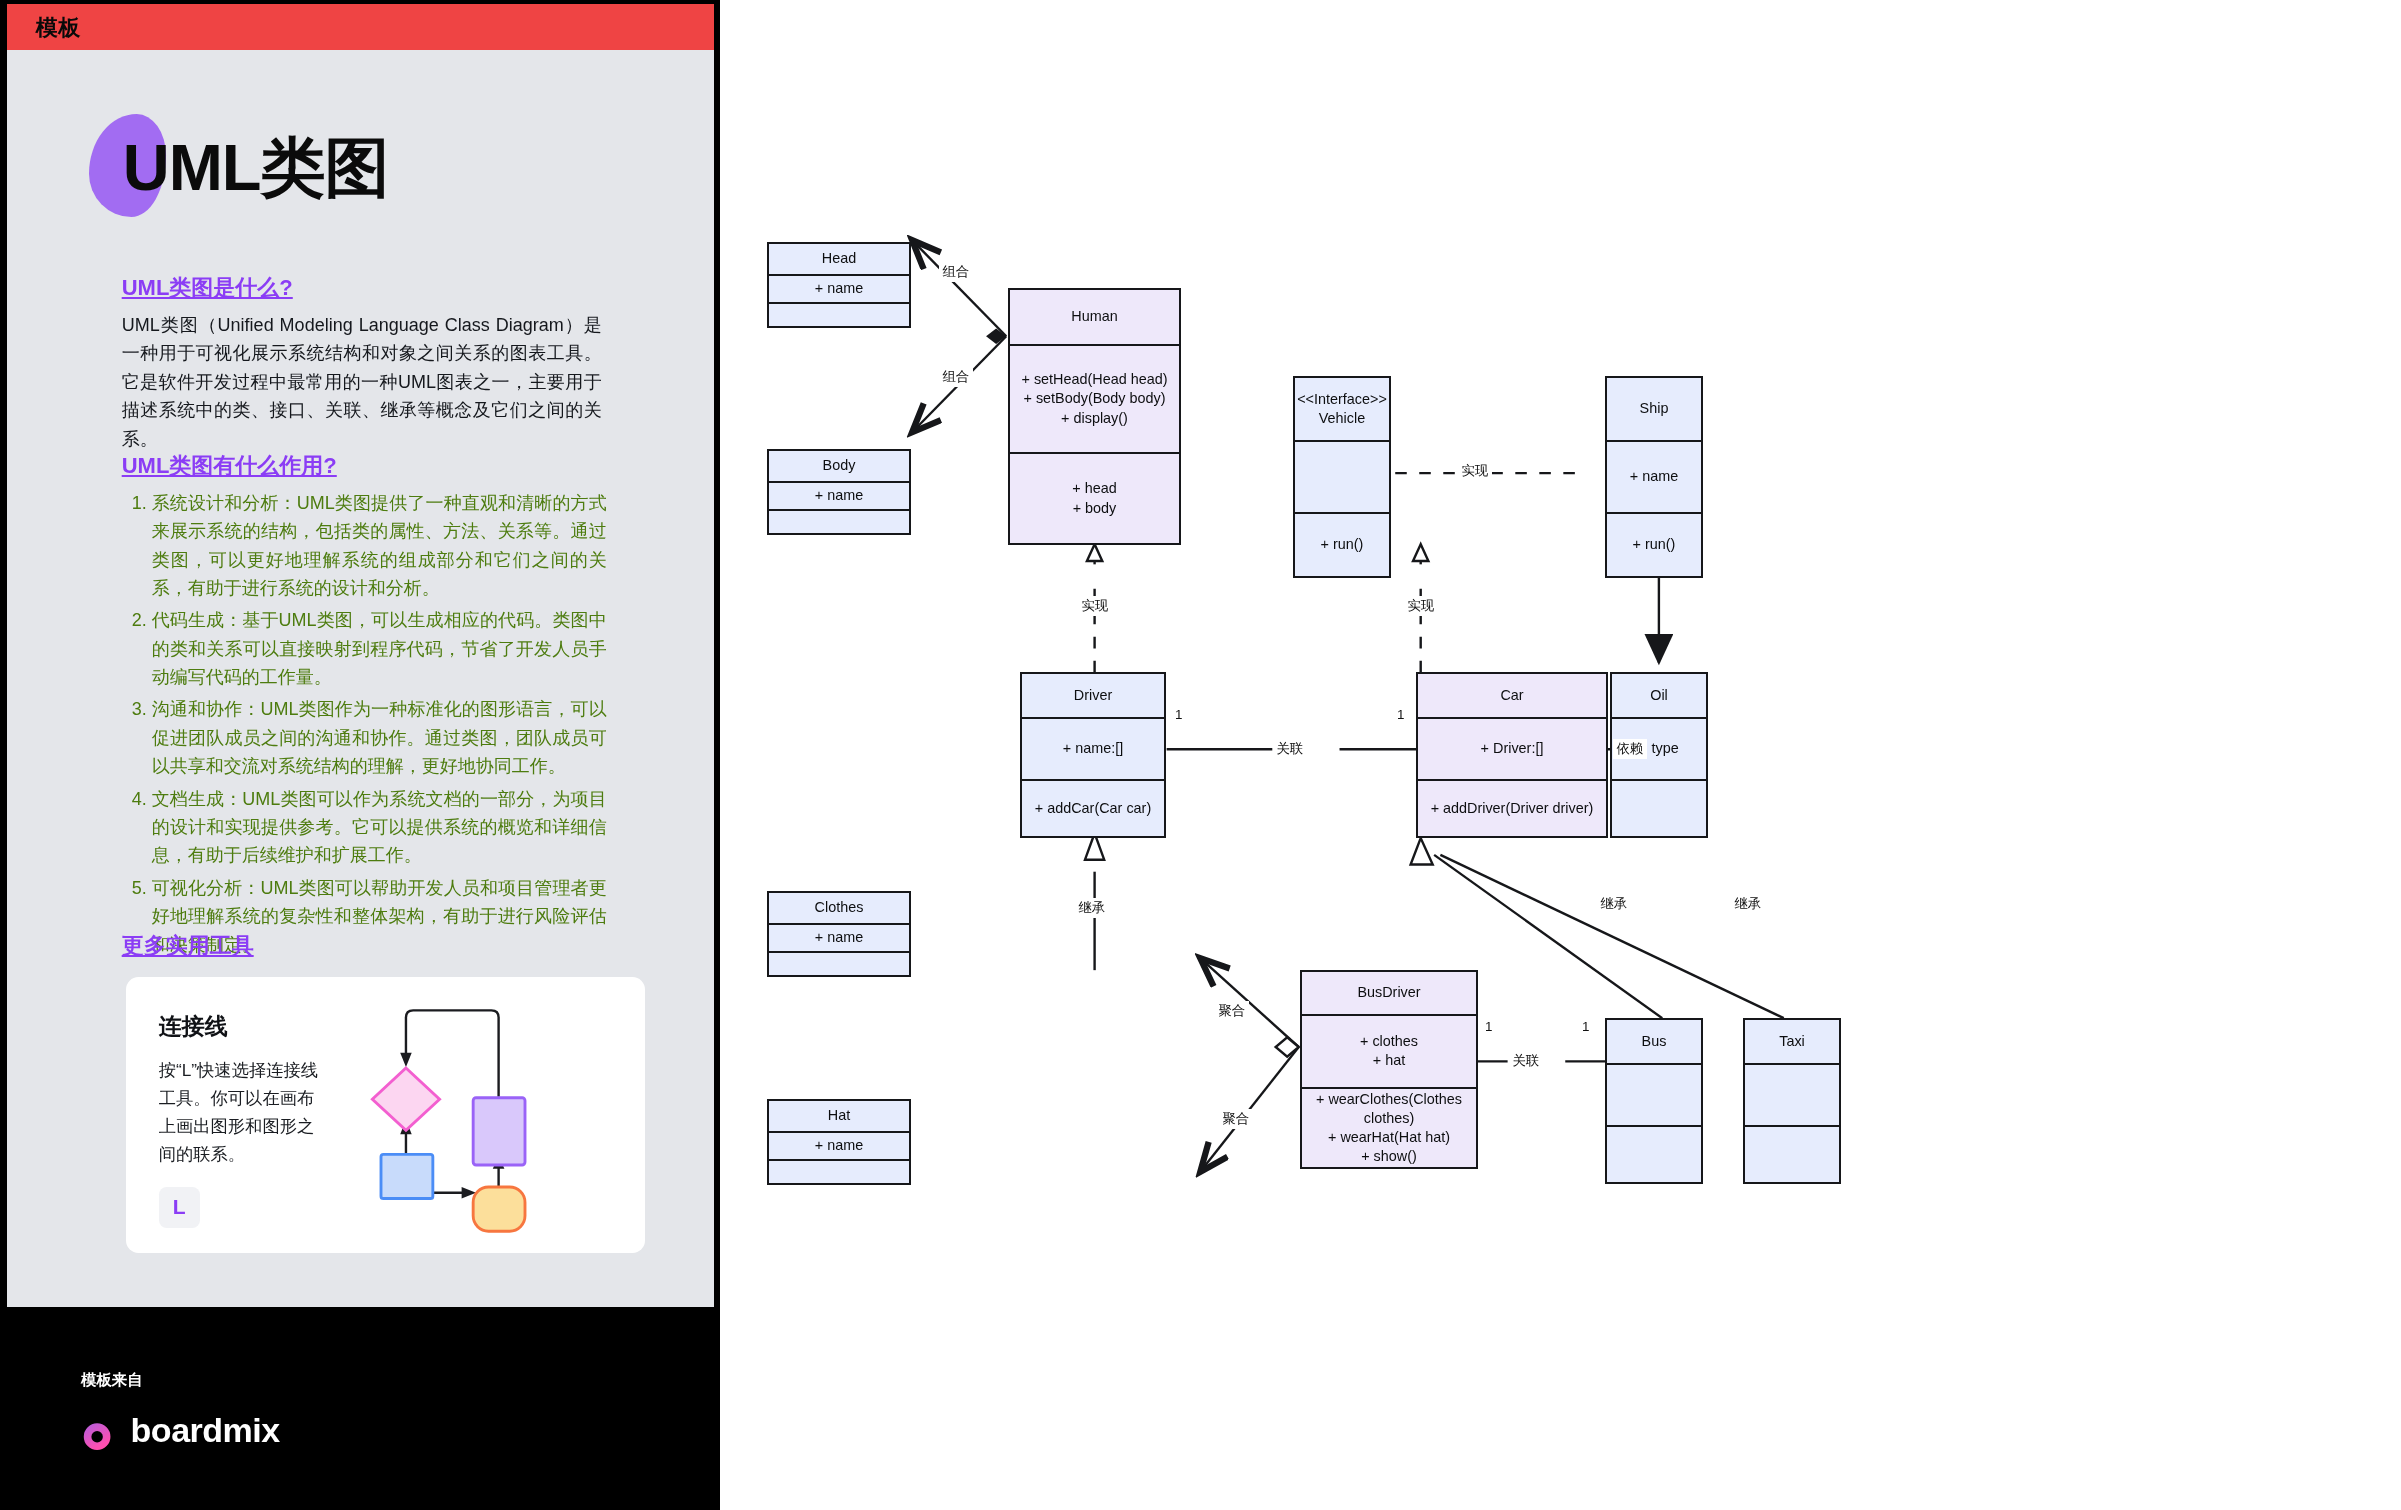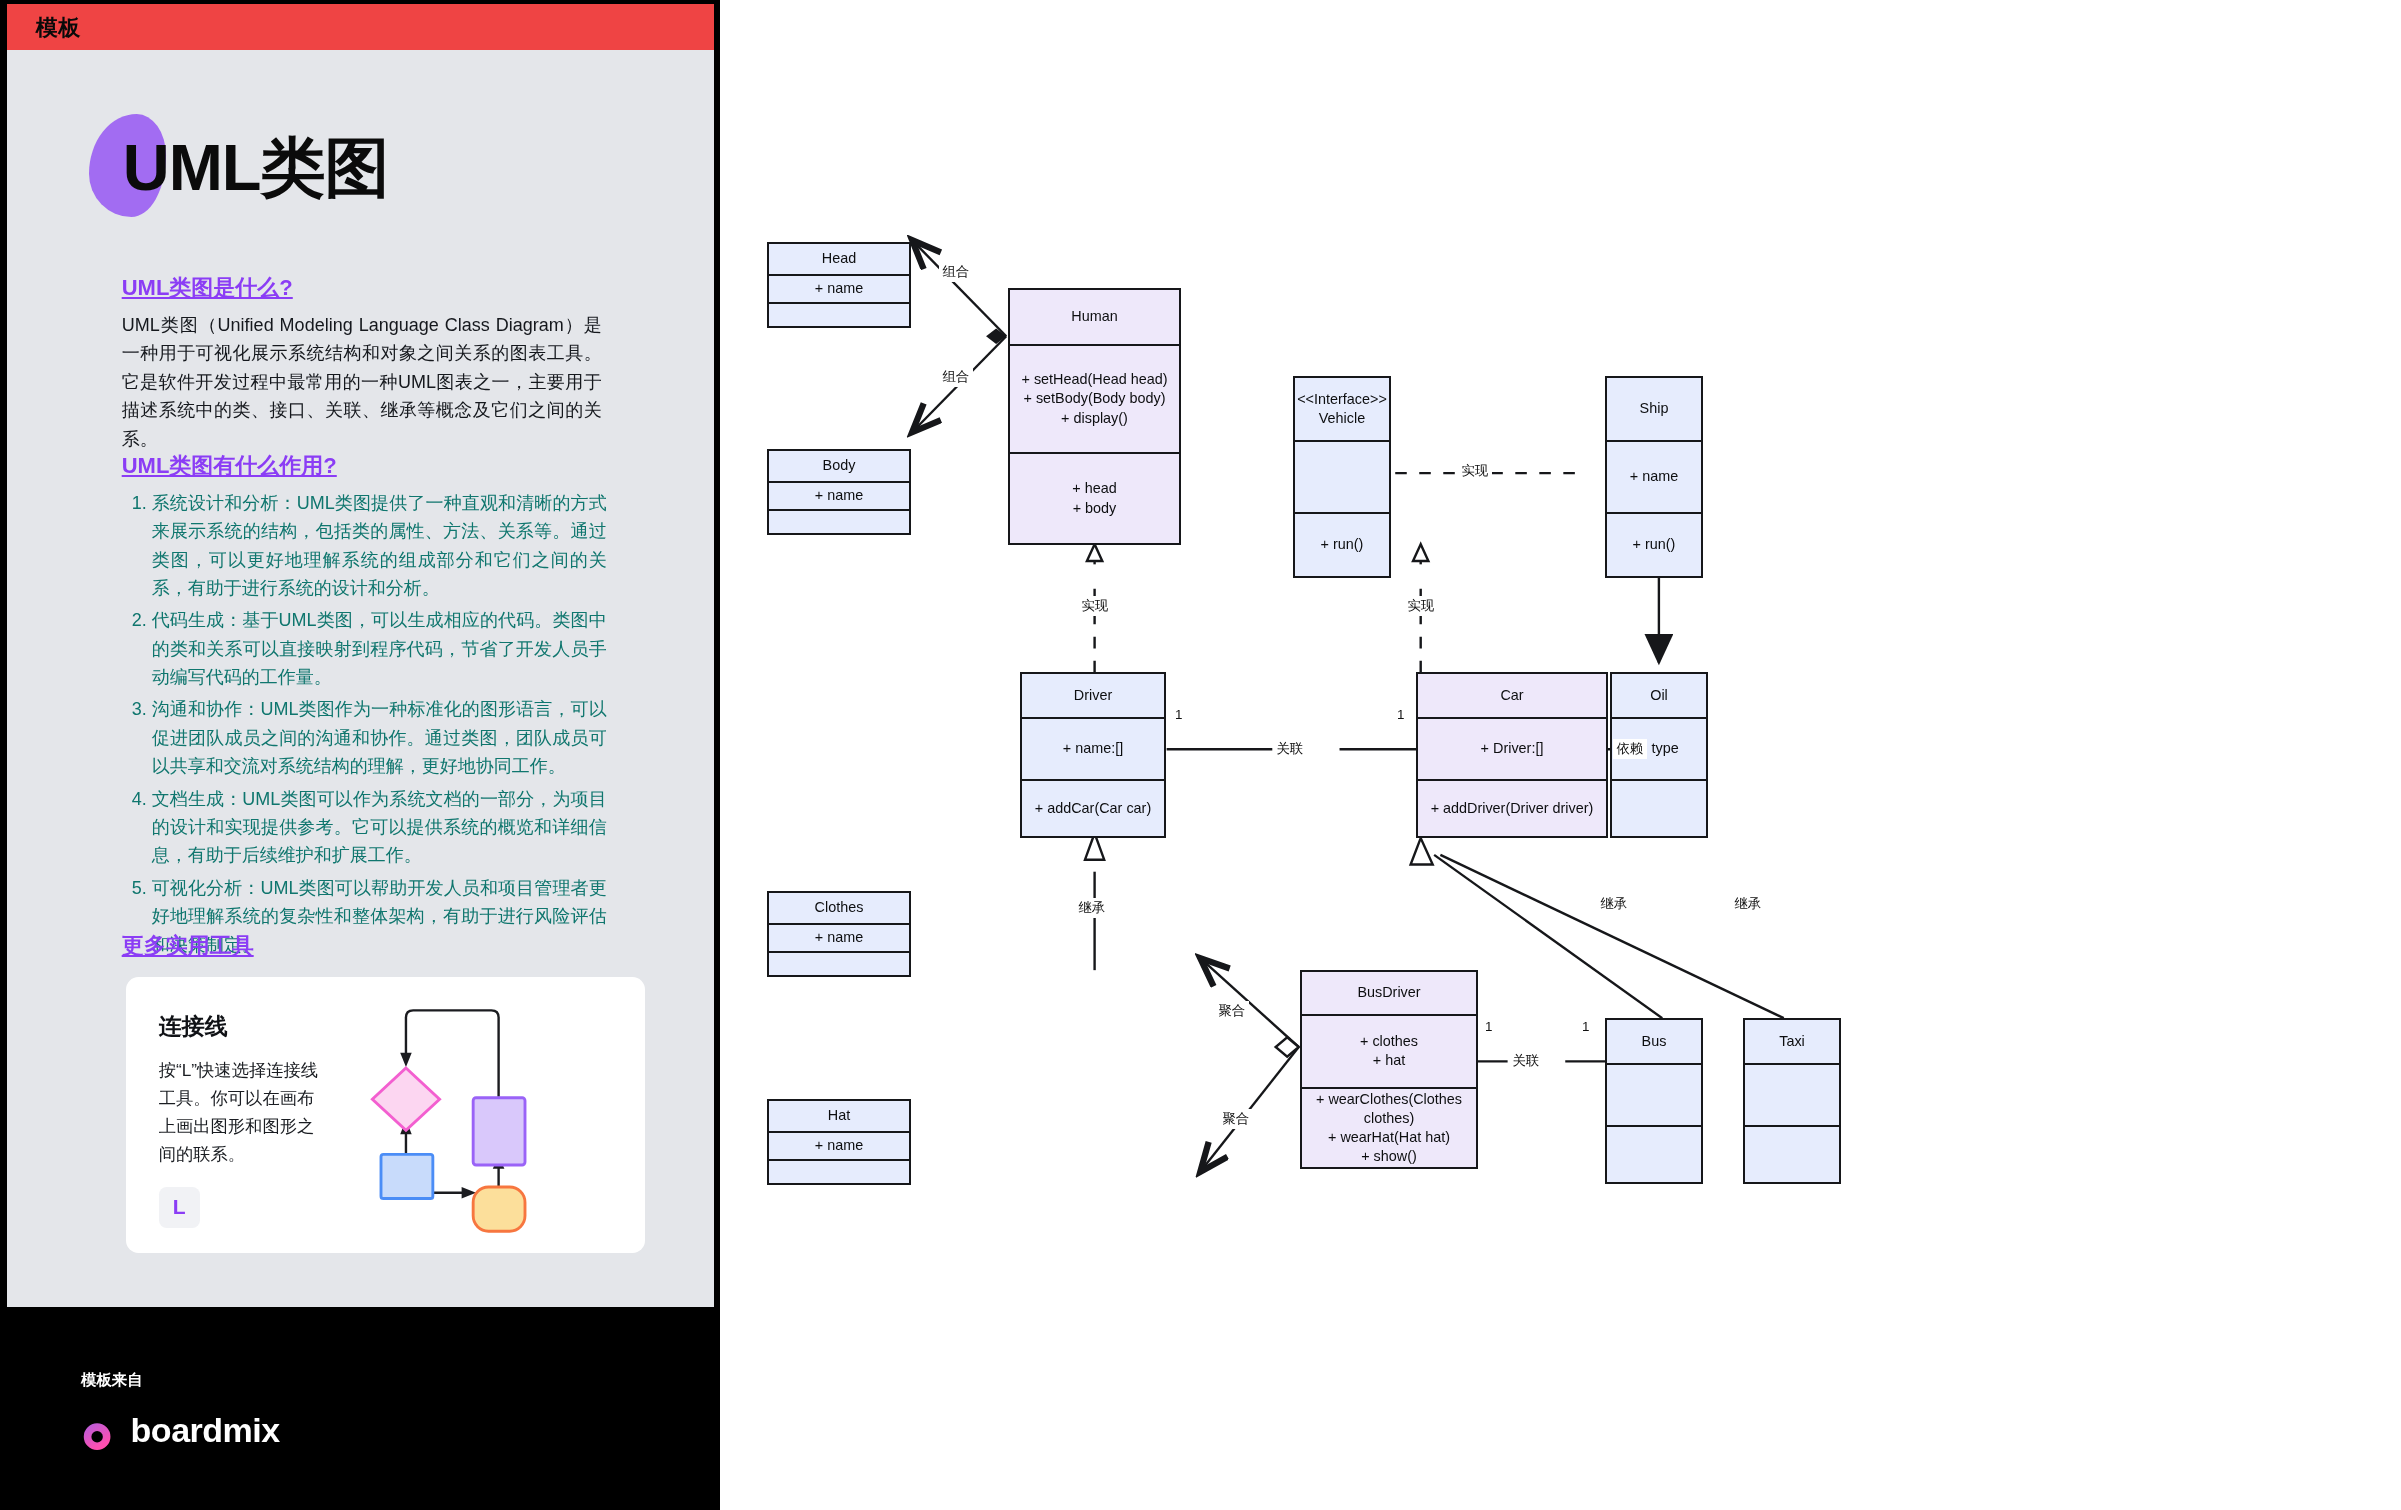--- a/index.html
+++ b/index.html
@@ -43,21 +43,21 @@
   }
   .body-copy {
     position:absolute; color:#15181d; font-size:18px; line-height:1.58;
     text-align:justify;
   }
   #h-what { left:115px; top:269px; }
   #p-what { left:115px; top:307px; width:480px; }
   #h-use  { left:115px; top:447px; }
   #list-use {
     position:absolute; left:115px; top:485px; width:485px;
-    color:#0f766e; font-size:18px; line-height:1.58;
+    color:#4d7c0f; font-size:18px; line-height:1.58;
   }
   #list-use ol { padding-left:30px; }
   #list-use li { margin-bottom:3.8px; text-align:justify; }
   #h-tools { left:115px; top:927px; }
 
   
   #tool-card {
     position:absolute; left:119px; top:973px; width:519px; height:276px;
     background:#fff; border-radius:12.5px;
   }

